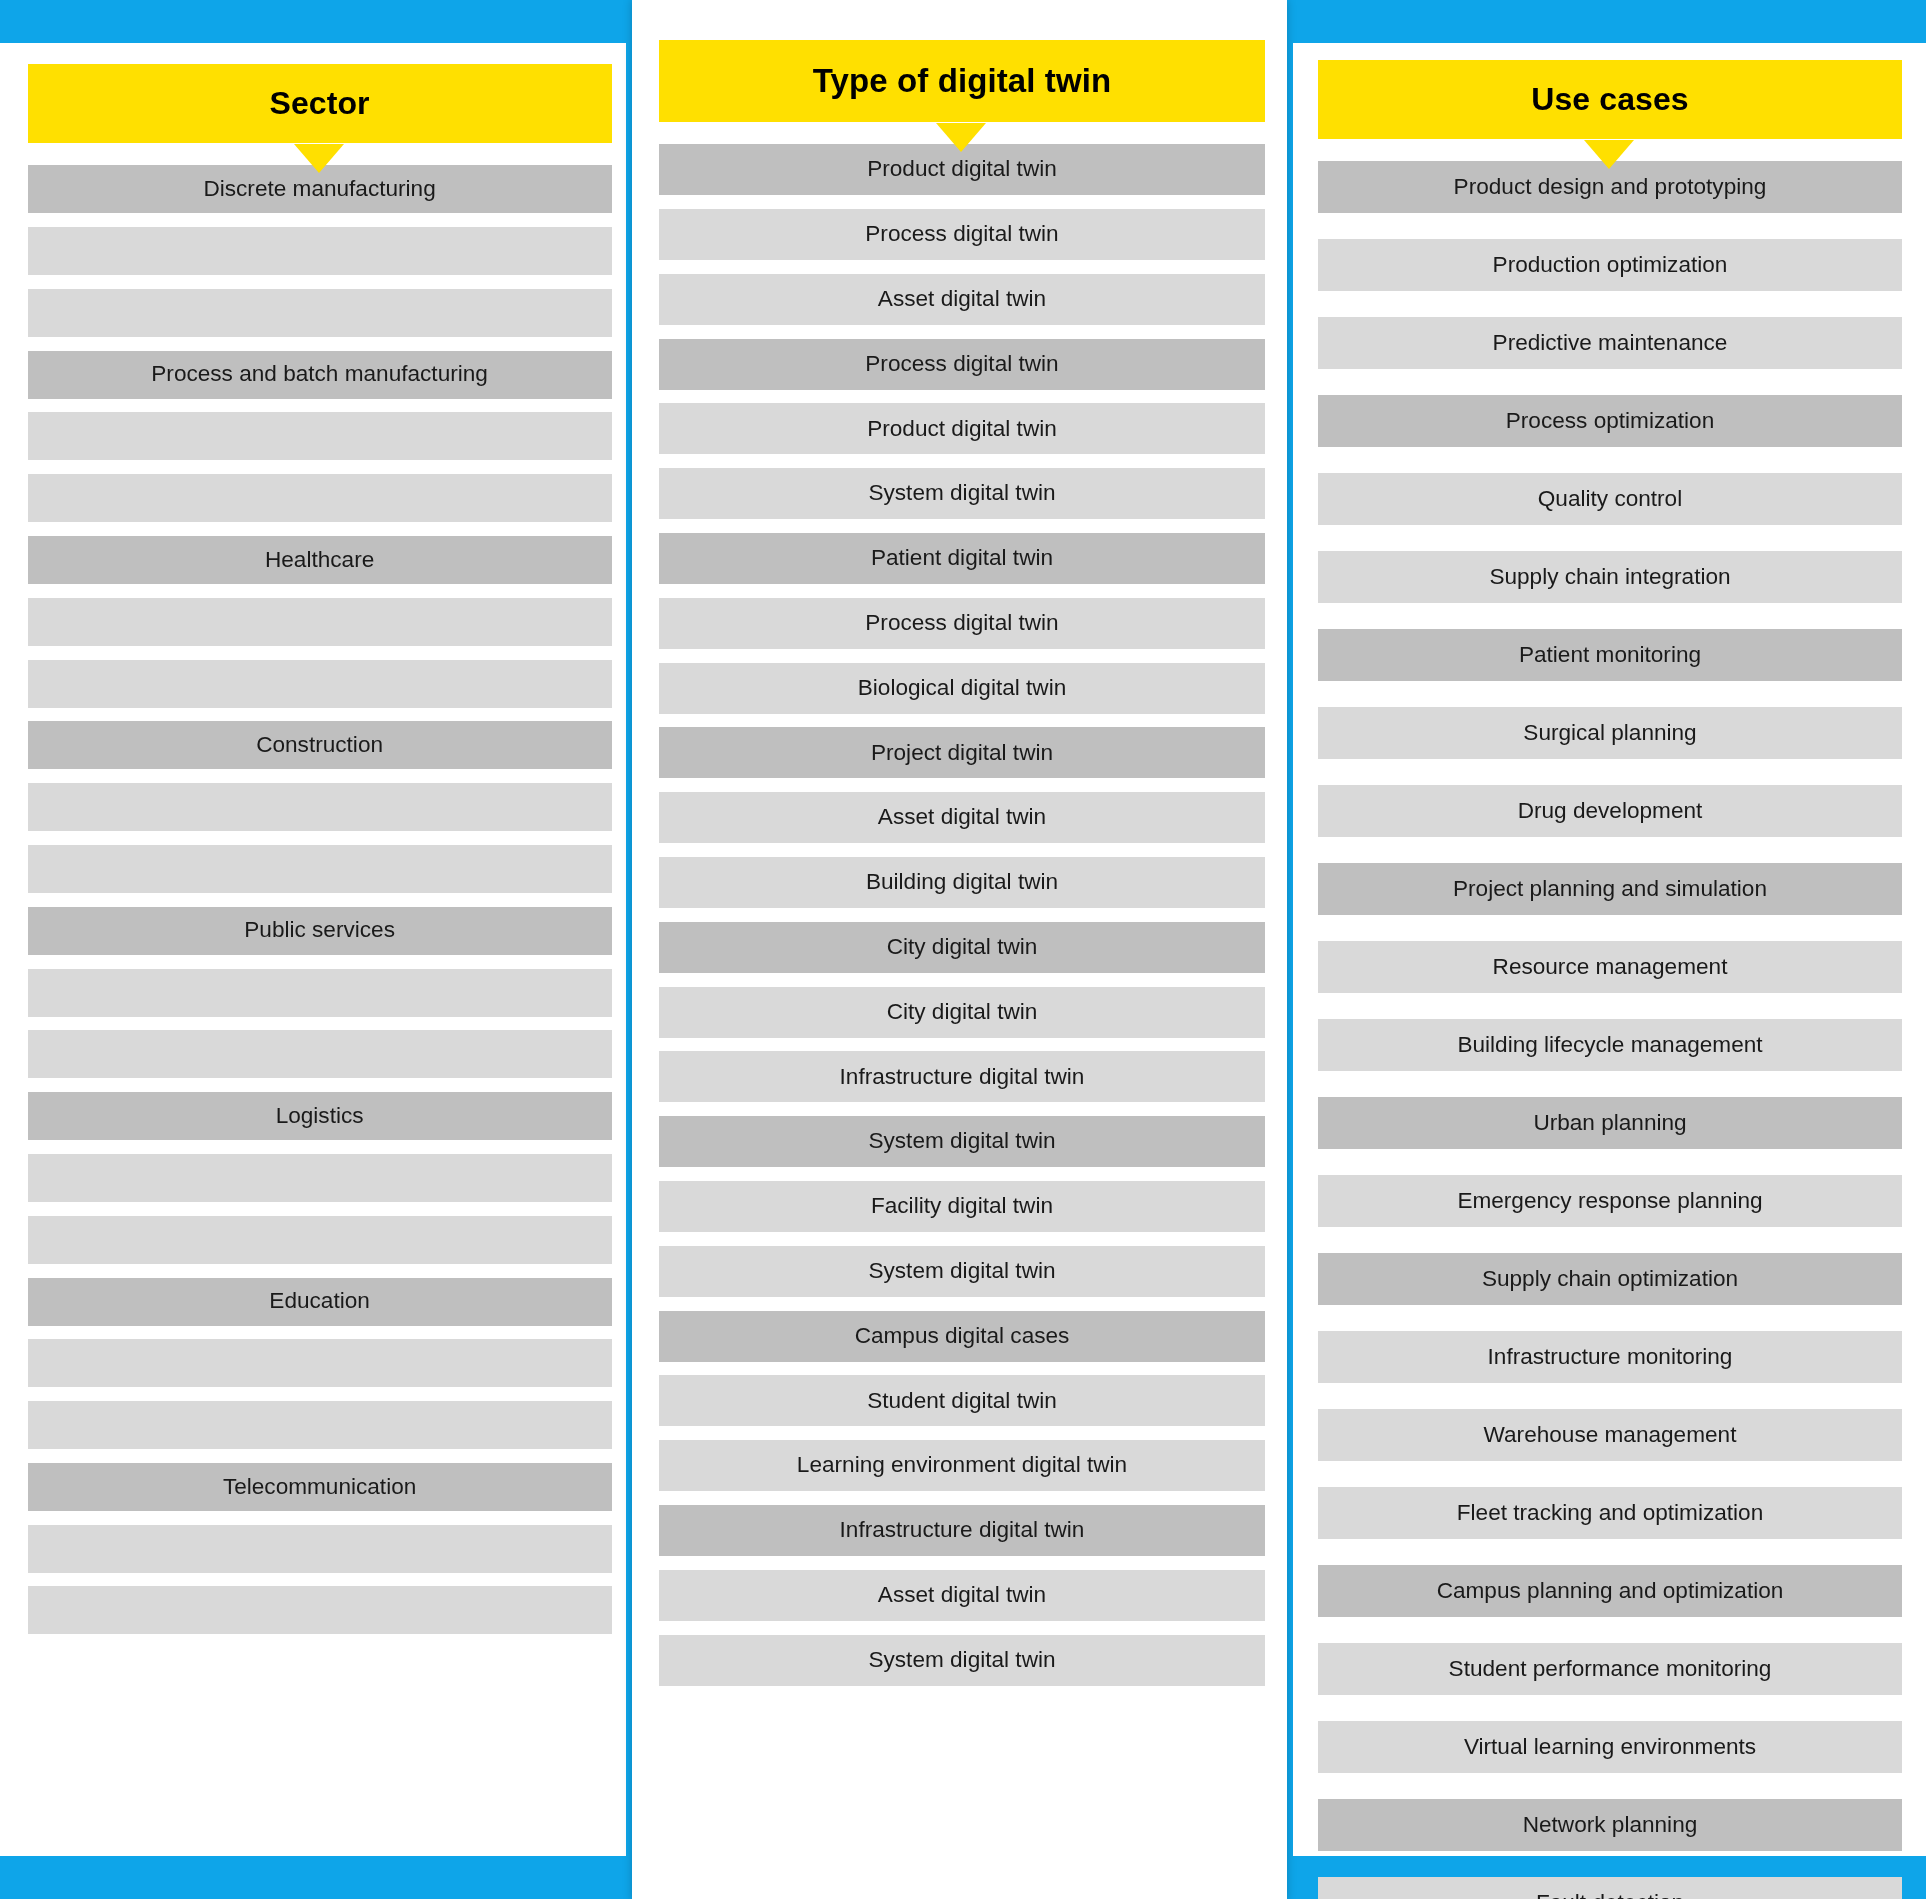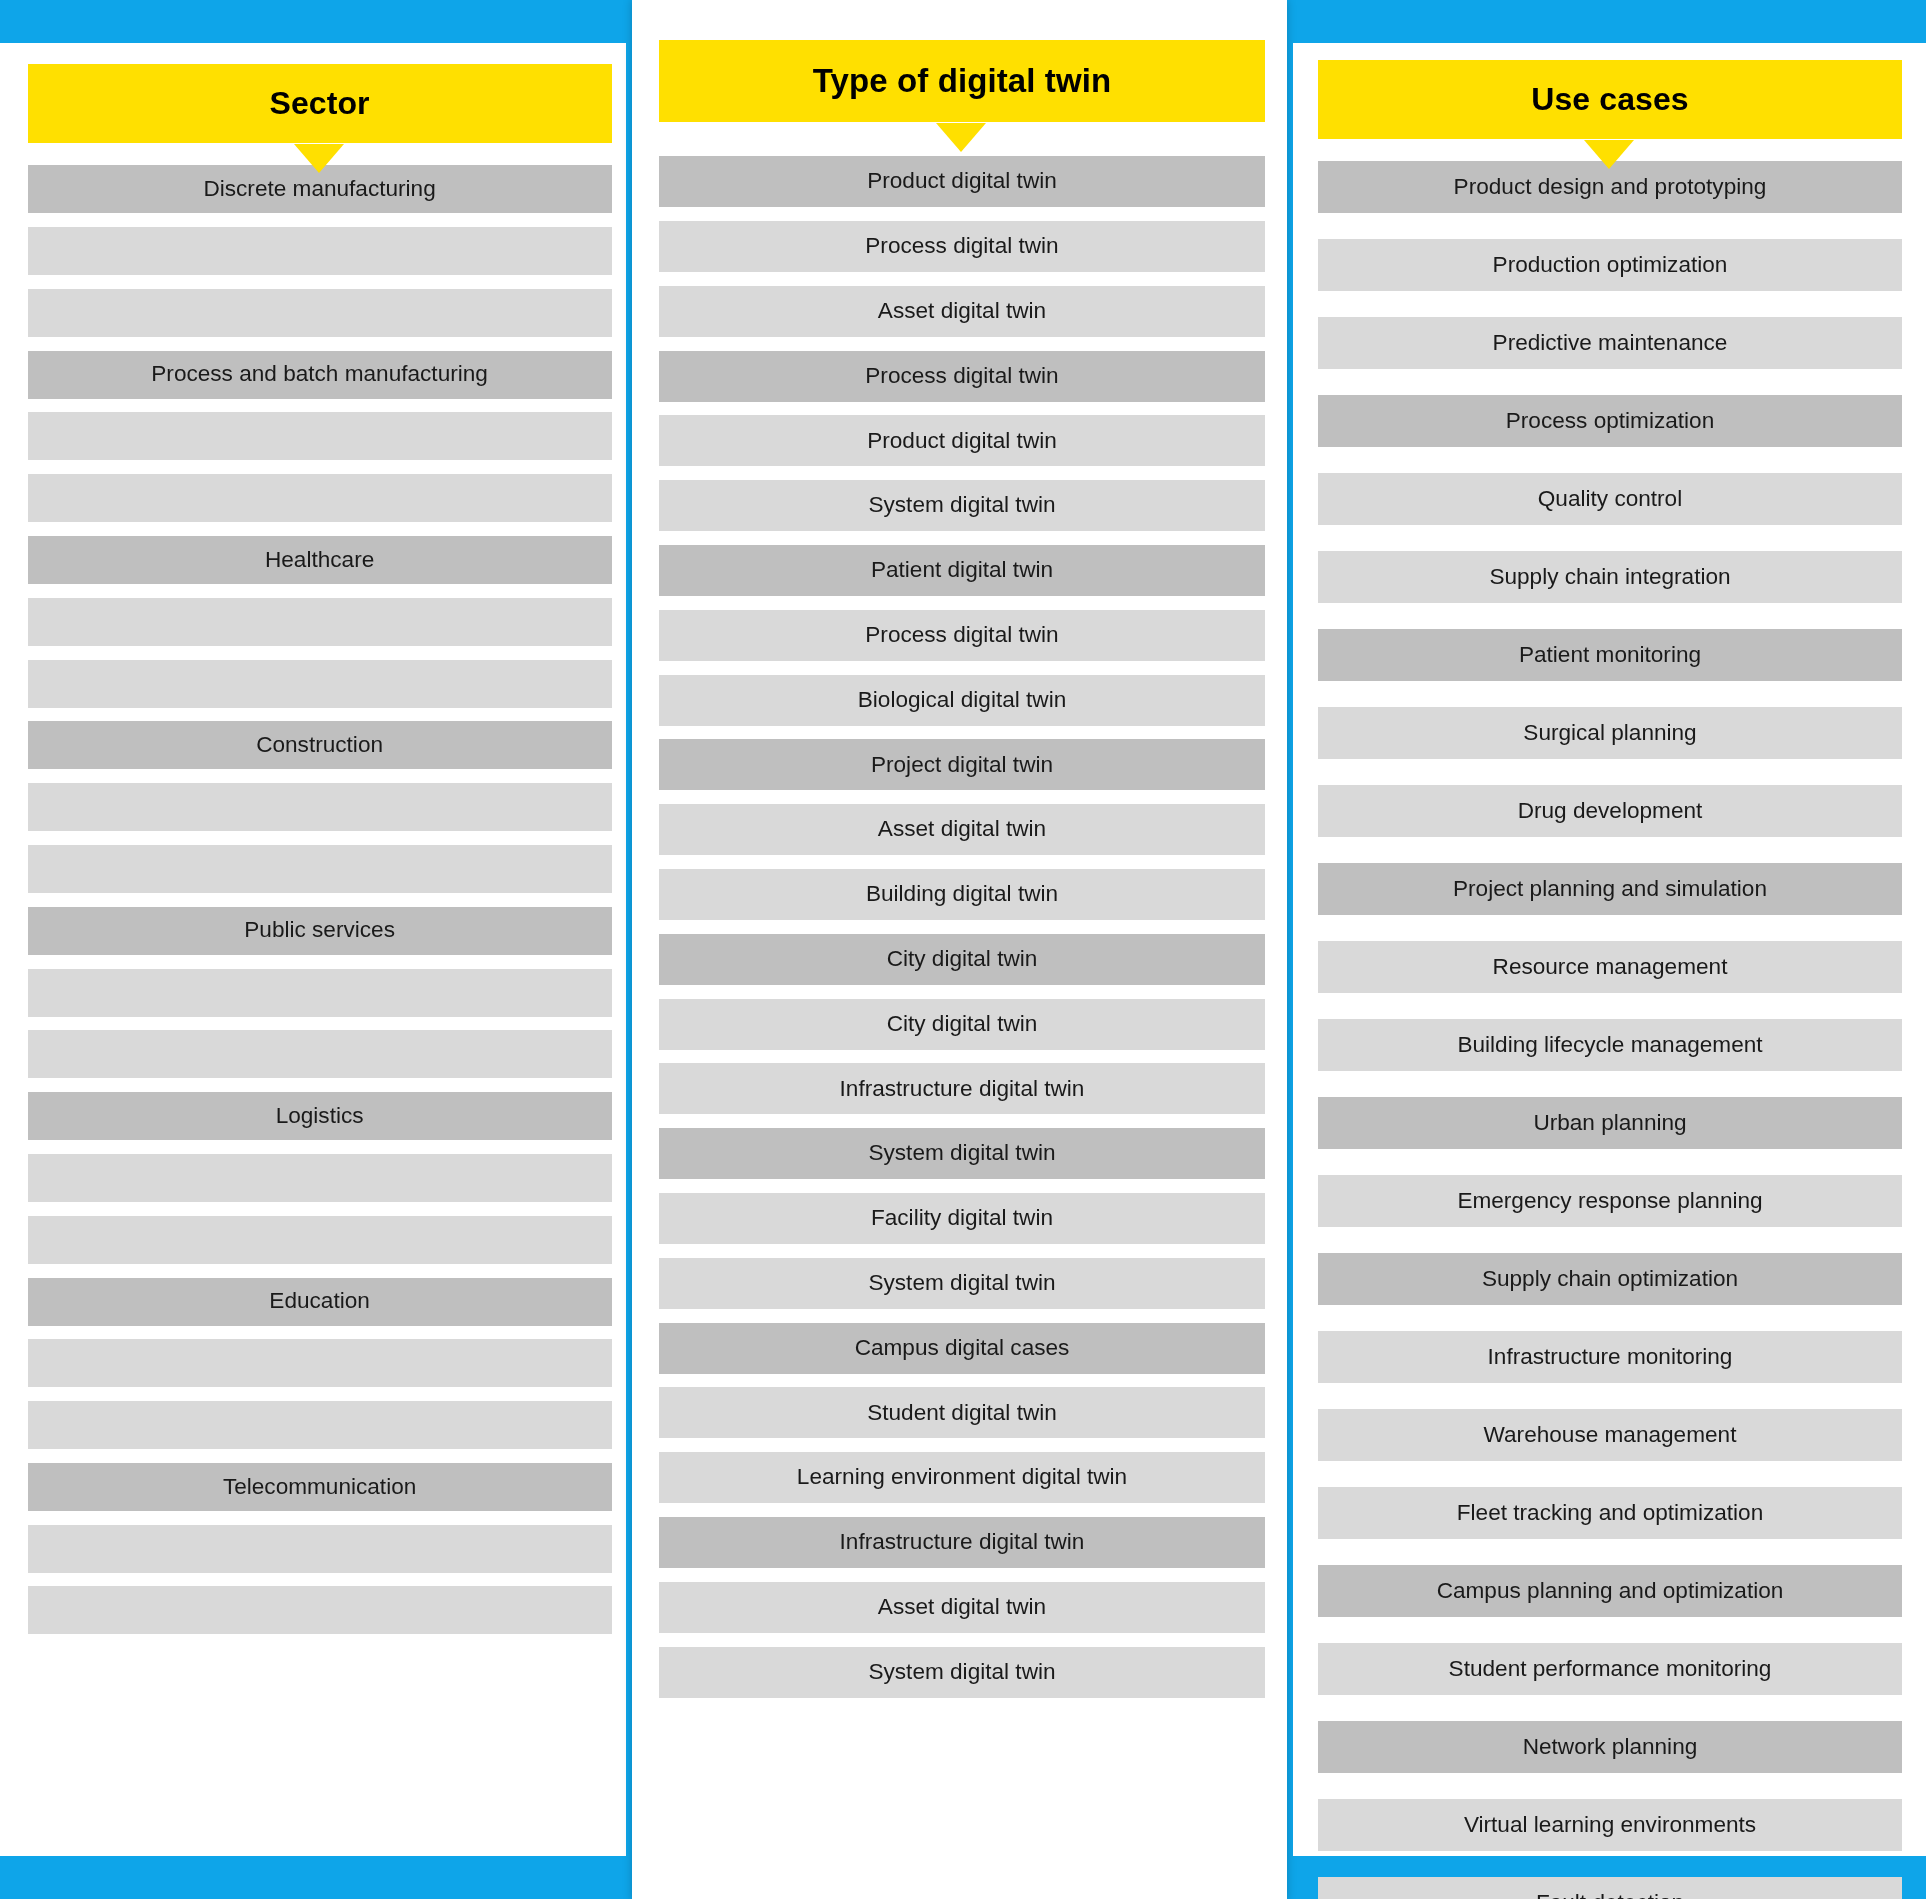--- a/index.html
+++ b/index.html
@@ -30,21 +30,21 @@
                  box-shadow: 0 0 8.9px rgba(0,0,0,0.22); }
   #card-right  { left = 0; left: 1293px; top: 43px;  width: 633px; height: 1813px; }
 
   
   .column {
     position: absolute;
     display: flex;
     flex-direction: column;
   }
   #col-sector   { left: 27.6px;   top: 64px; width: 584px; }
-  #col-type     { left: 659px; top: 40px;  width: 606px; gap: 12px; }
+  #col-type     { left: 659px; top: 40px;  width: 606px; }
   #col-usecase  { left: 1318px; top: 60px; width: 584px; }
 
   
   .header-bubble {
     position: relative;
     background: #ffe000;
     text-align: center;
     padding: 21.7px 0 22.6px 0;
     margin-bottom: 21.7px;
     flex: none;
@@ -324,25 +324,25 @@
         </div>
         <div class="row">
           <span class="row-label">Fleet tracking and optimization</span>
         </div>
         <div class="row dark">
           <span class="row-label">Campus planning and optimization</span>
         </div>
         <div class="row">
           <span class="row-label">Student performance monitoring</span>
         </div>
+        <div class="row">
+          <span class="row-label">Virtual learning environments</span>
+        </div>
         <div class="row dark">
           <span class="row-label">Network planning</span>
-        </div>
-        <div class="row">
-          <span class="row-label">Virtual learning environments</span>
         </div>
         <div class="row">
           <span class="row-label">Fault detection</span>
         </div>
       </div>
   </div>
 
 </div>
 
 

